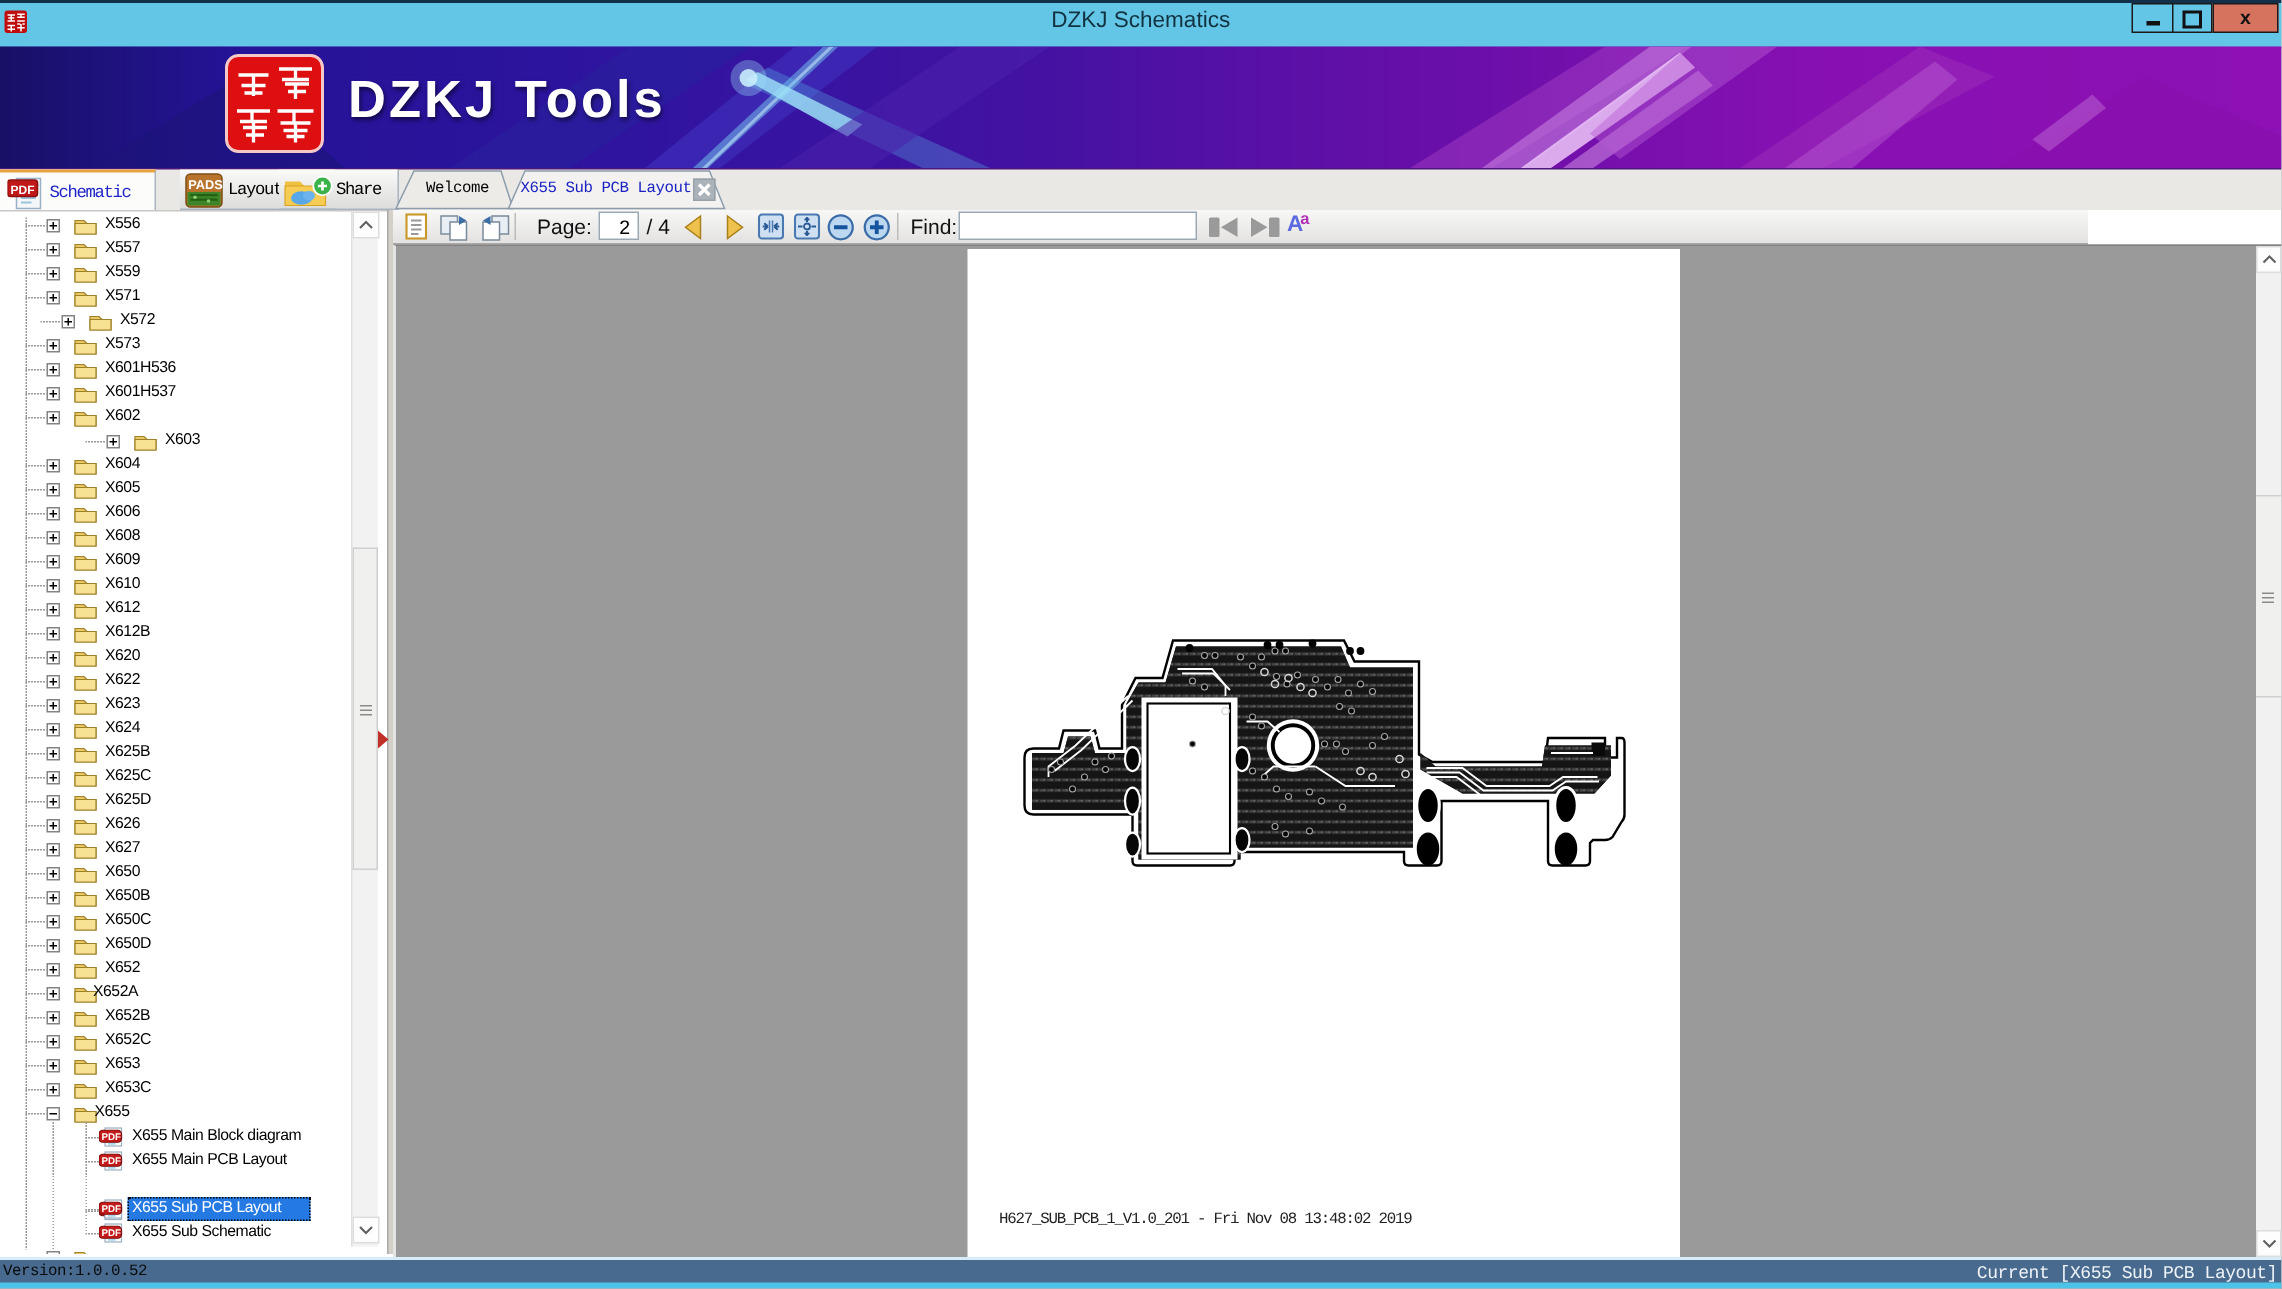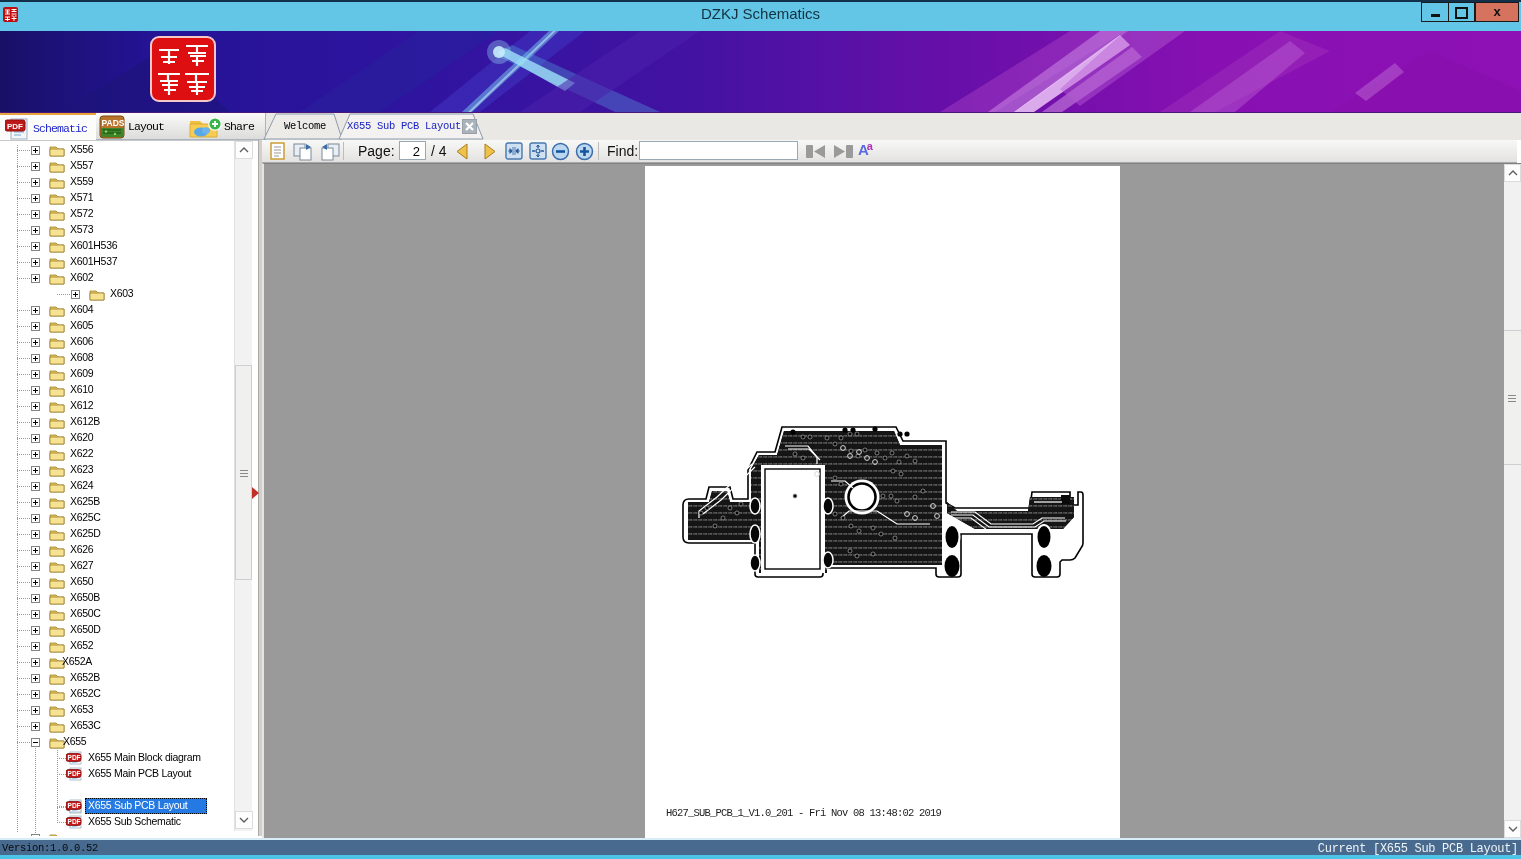--- a/index.html
+++ b/index.html
@@ -14,21 +14,21 @@
 
 #banner{left:0;top:31px;width:1521px;height:81px;overflow:hidden;
  background:linear-gradient(90deg,#1c1272 0%,#2e17a0 12%,#3a16a6 28%,#4812a4 45%,#6a0fa8 62%,#8a10b2 78%,#8d11b4 100%);}
 #logo{left:150px;top:5px;width:66px;height:66px;background:#dd0f10;border-radius:9px;border:2px solid #f5c8c8;box-sizing:border-box;}
 #dzkjtools{left:232px;top:16px;font-size:35px;font-weight:bold;color:#fff;letter-spacing:2px;text-shadow:1px 2px 3px rgba(0,0,10,.55);}
 #bannerright{left:800px;top:21px;font-size:27px;color:#f2eef8;letter-spacing:1.5px;text-shadow:1px 2px 2px rgba(0,0,10,.45);}
 
 #tabrow{left:0;top:112px;width:1521px;height:28px;background:#e9e8e5;border-top:1px solid #4a1878;box-sizing:border-box;}
 .rtab{position:absolute;top:113px;height:27px;box-sizing:border-box;}
 #tabschem{left:0;width:104px;background:#fcfcfb;border-top:2px solid #e8a33d;border-right:1px solid #a8b4c0;}
-#tablayout{left:96px;width:104px;background:linear-gradient(#fafaf9,#dcdcda);border-right:1px solid #a8b4c0;border-bottom:1px solid #a8b4c0;}
+#tablayout{left:120px;width:104px;background:linear-gradient(#fafaf9,#dcdcda);border-right:1px solid #a8b4c0;border-bottom:1px solid #a8b4c0;}
 #tabshare{left:186px;width:80px;background:linear-gradient(#fafaf9,#dcdcda);border-right:1px solid #a8b4c0;border-bottom:1px solid #a8b4c0;}
 .rtl{position:absolute;font-size:11.5px;letter-spacing:-0.9px;top:7px;}
 .dtab{position:absolute;top:113px;height:27px;}
 .dtab svg{position:absolute;left:0;top:0;}
 .dtl{position:absolute;top:7px;font-size:10.5px;letter-spacing:-0.3px;white-space:pre;}
 
 #tree{left:0;top:140px;width:258px;height:696px;background:#fff;overflow:hidden;border-top:1px solid #c8c8c8;box-sizing:border-box;}
 .trow{position:absolute;left:0;height:16px;width:258px;}
 .tlab{position:absolute;top:1px;font-size:10.5px;letter-spacing:-0.3px;white-space:pre;color:#000;}
 .dotH{position:absolute;height:1px;background-image:repeating-linear-gradient(90deg,#9a9a9a 0 1px,transparent 1px 2px);}
@@ -36,21 +36,21 @@
 .pbox{position:absolute;width:9px;height:9px;background:#fff;border:1px solid #848484;box-sizing:border-box;}
 .pbox i{position:absolute;left:1px;top:3px;width:5px;height:1px;background:#000;}
 .pbox b{position:absolute;left:3px;top:1px;width:1px;height:5px;background:#000;}
 #treesb{left:234px;top:141px;width:18px;height:690px;background:#f2f2f2;border-left:1px solid #e0e0e0;box-sizing:border-box;}
 .sbtn{position:absolute;left:0px;width:18px;height:18px;background:#fdfdfd;border:1px solid #dcdcdc;box-sizing:border-box;color:#5a5a5a;}
 .sthumb{position:absolute;left:0px;width:17px;background:#f0f0ef;border:1px solid #cfcfcf;box-sizing:border-box;}
 .grip{position:absolute;left:4px;width:8px;height:1px;background:#8a8a8a;}
 #splitter{left:258px;top:140px;width:4px;height:696px;background:#d4d0c8;border-left:1px solid #aaa;box-sizing:border-box;}
 #colbtn{left:252px;top:487px;width:0;height:0;border-top:6px solid transparent;border-bottom:6px solid transparent;border-left:7px solid #c03028;}
 
-#toolbar{left:262px;top:140px;width:1255px;height:23px;background:linear-gradient(#f8f8f6,#e3e2e0);border-bottom:1px solid #a8a8a8;box-sizing:border-box;}
+#toolbar{left:262px;top:140px;width:1130px;height:23px;background:linear-gradient(#f8f8f6,#e3e2e0);border-bottom:1px solid #a8a8a8;box-sizing:border-box;}
 .tsep{position:absolute;top:2px;width:1px;height:18px;background:#bcbcbc;}
 .tlabel{position:absolute;top:3px;font-size:14px;color:#111;}
 .tinput{position:absolute;top:1px;height:19px;background:#fff;border:1px solid #9aa8b4;box-sizing:border-box;font-size:13px;}
 
 #content{left:262px;top:163px;width:1259px;height:675px;background:#9a9a9a;border-top:1px solid #828282;border-left:2px solid #e4e4e4;box-sizing:border-box;}
 #page{position:absolute;left:381px;top:2px;width:475px;height:673px;background:#fff;}
 #caption{position:absolute;left:21px;top:641px;font-size:10.5px;color:#222;letter-spacing:-0.8px;white-space:pre;}
 #csb{left:1504px;top:164px;width:17px;height:674px;background:#f1f1f1;}
 
 #statusbar{left:0;top:838px;width:1521px;height:21px;background:#476a8e;border-top:2px solid #d8edf8;box-sizing:border-box;}
@@ -115,20 +115,21 @@
  <div id="logo" class="abs">
   <svg width="62" height="62" viewBox="0 0 62 62">
    <g stroke="#fff" stroke-width="2.2" fill="none">
     <path d="M7 12h20M9 19h16M17 12v14M11 24l12 0"></path>
     <path d="M34 8h22M36 15h18M45 8v6M38 18l16 0M40 23h12M45 18v10"></path>
     <path d="M6 36h22M8 43h18M16 36v7M10 47h16M12 52h12M17 43v14"></path>
     <path d="M33 36h24M35 44h20M44 36v8M37 49h16M45 44v13M39 53l12 0"></path>
    </g>
   </svg>
  </div>
+ <div id="dzkjtools" class="abs">DZKJ Tools</div>
 </div>
 
 <div id="tabrow" class="abs"></div>
 <div id="tabschem" class="rtab abs">
  <svg width="24" height="24" style="position:absolute;left:5px;top:2px;">
   <rect x="6" y="2" width="16" height="20" fill="#f4f6f8" stroke="#9ab0c4" stroke-width="1"></rect>
   <path d="M17 2l5 5h-5z" fill="#c9d8e4"></path>
   <path d="M9 9h10M9 12h10M9 15h10M9 18h7" stroke="#9cc4dc" stroke-width="1.4"></path>
   <rect x="0" y="3" width="20" height="11" rx="2" fill="#c01818" stroke="#8c0f0f"></rect>
   <text x="2" y="12" font-size="8" font-weight="bold" fill="#fff" font-family="Liberation Sans">PDF</text>
@@ -219,21 +220,21 @@
 <div class="pbox" style="left:31px;top:4px;">
         <i></i>
         <b></b>
       </div>
 <svg style="position:absolute;left:49px;top:2px;" width="16" height="13">
         <path d="M1 3 h6 l2 2 h6 v7 h-14 z" fill="#e8c860" stroke="#a08028" stroke-width="0.8"></path>
         <path d="M1 5 h14 v7 h-14 z" fill="#f6e292" stroke="#a08028" stroke-width="0.8"></path>
       </svg>
 <span class="tlab" style="left:70px;">X571</span>
     </div>
-<div class="trow" style="top:65px;">
+<div class="trow" style="top:65px;margin-left:10px;">
 <div class="dotH" style="left:17px;top:8px;width:14px;"></div>
 <div class="pbox" style="left:31px;top:4px;">
         <i></i>
         <b></b>
       </div>
 <svg style="position:absolute;left:49px;top:2px;" width="16" height="13">
         <path d="M1 3 h6 l2 2 h6 v7 h-14 z" fill="#e8c860" stroke="#a08028" stroke-width="0.8"></path>
         <path d="M1 5 h14 v7 h-14 z" fill="#f6e292" stroke="#a08028" stroke-width="0.8"></path>
       </svg>
 <span class="tlab" style="left:70px;">X572</span>

